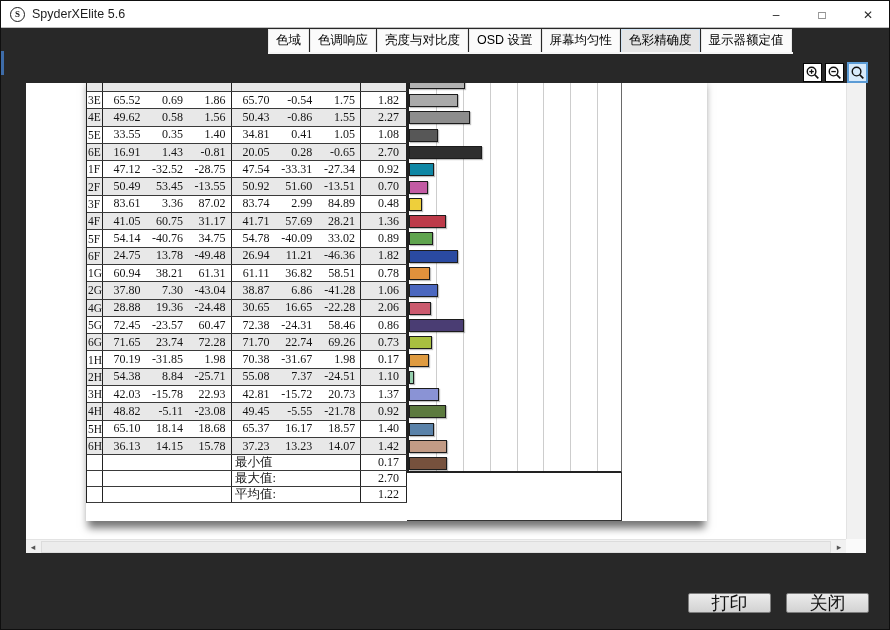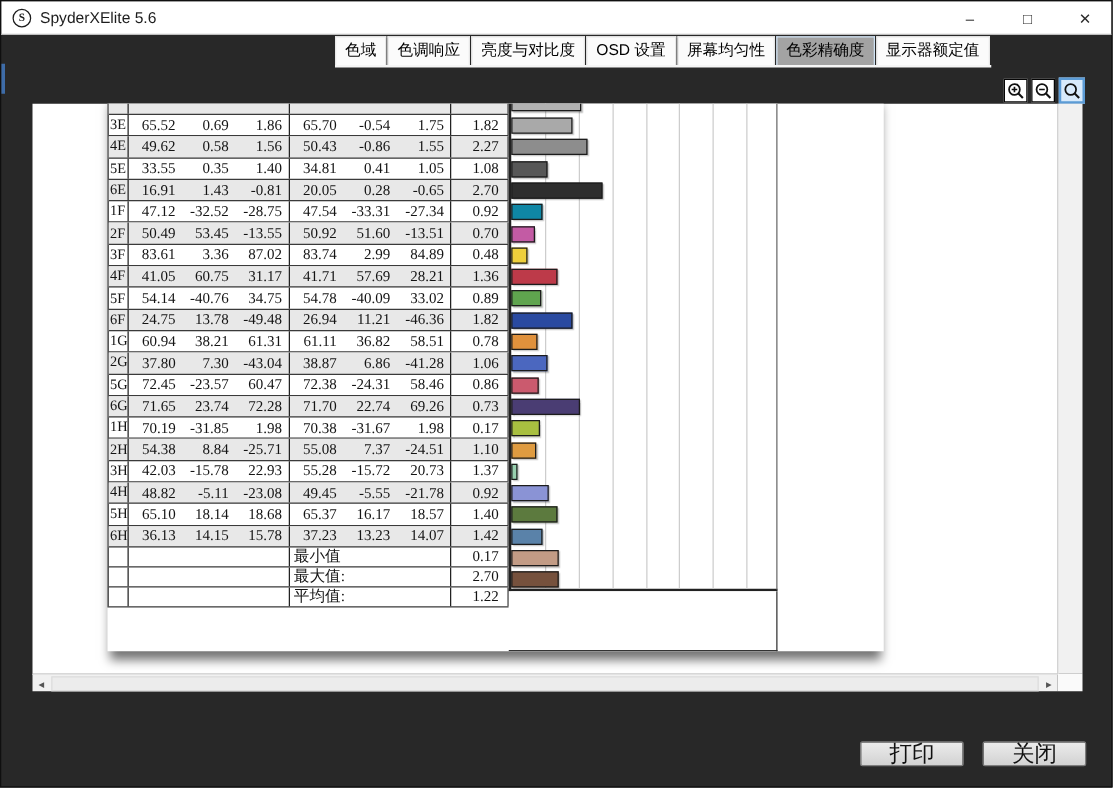--- a/index.html
+++ b/index.html
@@ -9,21 +9,21 @@
   
   #titlebar { position:absolute; left:0; top:0; width:890px; height:27px; background:#ffffff; border-bottom:1px solid #bfbfbf; display:flex; align-items:center; }
   #app-icon { margin-left:9px; width:15px; height:15px; border:1.5px solid #1c1c1c; border-radius:50%; display:flex; align-items:center; justify-content:center; font:bold 9px "Liberation Serif", serif; color:#1c1c1c; }
   #window-title { margin-left:7px; font-size:12.5px; color:#1d1d1d; }
   #win-controls { position:absolute; right:12px; top:0; height:27px; display:flex; align-items:center; gap:24px; }
   .win-btn { width:22px; height:22px; display:flex; align-items:center; justify-content:center; font-size:12px; color:#2a2a2a; cursor:default; }
 
   
   #tabstrip { position:absolute; left:237px; top:28px; display:flex; border-bottom:2px solid #f5f5f5;margin-left:30px; }
   .tab { background:#fbfbfb; color:#000; font-size:12.5px; padding:2px 7px 3px 7px; margin-right:1px; border:1px solid #e8e8e8; border-bottom:none; white-space:nowrap; }
-  .tab.active { background:#a3a3a3; border-color:#cfe2f3; }
+  .tab.active { background:#e5e5e5; border-color:#cfe2f3; }
 
   
   #zoombar { position:absolute; top:61px; right:21px; display:flex; gap:3px; align-items:center; }
   .zoom-btn { width:19px; height:19px; background:#ffffff; border:1px solid #050505; display:flex; align-items:center; justify-content:center; }
   .zoom-btn.active { background:#d8eafb; border:2px solid #5b9bd5; width:21px; height:21px; }
 
   
   #viewport { position:absolute; left:25px; top:82px; width:820px; height:456px; background:#ffffff; overflow:hidden; }
   #page { position:absolute; left:60px; top:-10px; width:621px; height:448px; background:#ffffff; box-shadow:0 9px 8px -2px rgba(0,0,0,0.55); }
 
@@ -305,20 +305,34 @@
               <span class="num">7.30</span>
               <span class="num">-43.04</span>
             </div>
             <div class="c c-meas">
               <span class="num">38.87</span>
               <span class="num">6.86</span>
               <span class="num">-41.28</span>
             </div>
             <div class="c c-de">1.06</div>
           </div>
+          <div class="trow stripe">
+            <div class="c c-id">4G</div>
+            <div class="c c-lab">
+              <span class="num">28.88</span>
+              <span class="num">19.36</span>
+              <span class="num">-24.48</span>
+            </div>
+            <div class="c c-meas">
+              <span class="num">30.65</span>
+              <span class="num">16.65</span>
+              <span class="num">-22.28</span>
+            </div>
+            <div class="c c-de">2.06</div>
+          </div>
           <div class="trow">
             <div class="c c-id">5G</div>
             <div class="c c-lab">
               <span class="num">72.45</span>
               <span class="num">-23.57</span>
               <span class="num">60.47</span>
             </div>
             <div class="c c-meas">
               <span class="num">72.38</span>
               <span class="num">-24.31</span>
@@ -369,21 +383,21 @@
             <div class="c c-de">1.10</div>
           </div>
           <div class="trow">
             <div class="c c-id">3H</div>
             <div class="c c-lab">
               <span class="num">42.03</span>
               <span class="num">-15.78</span>
               <span class="num">22.93</span>
             </div>
             <div class="c c-meas">
-              <span class="num">55.28</span>
+              <span class="num">42.81</span>
               <span class="num">-15.72</span>
               <span class="num">20.73</span>
             </div>
             <div class="c c-de">1.37</div>
           </div>
           <div class="trow stripe">
             <div class="c c-id">4H</div>
             <div class="c c-lab">
               <span class="num">48.82</span>
               <span class="num">-5.11</span>

